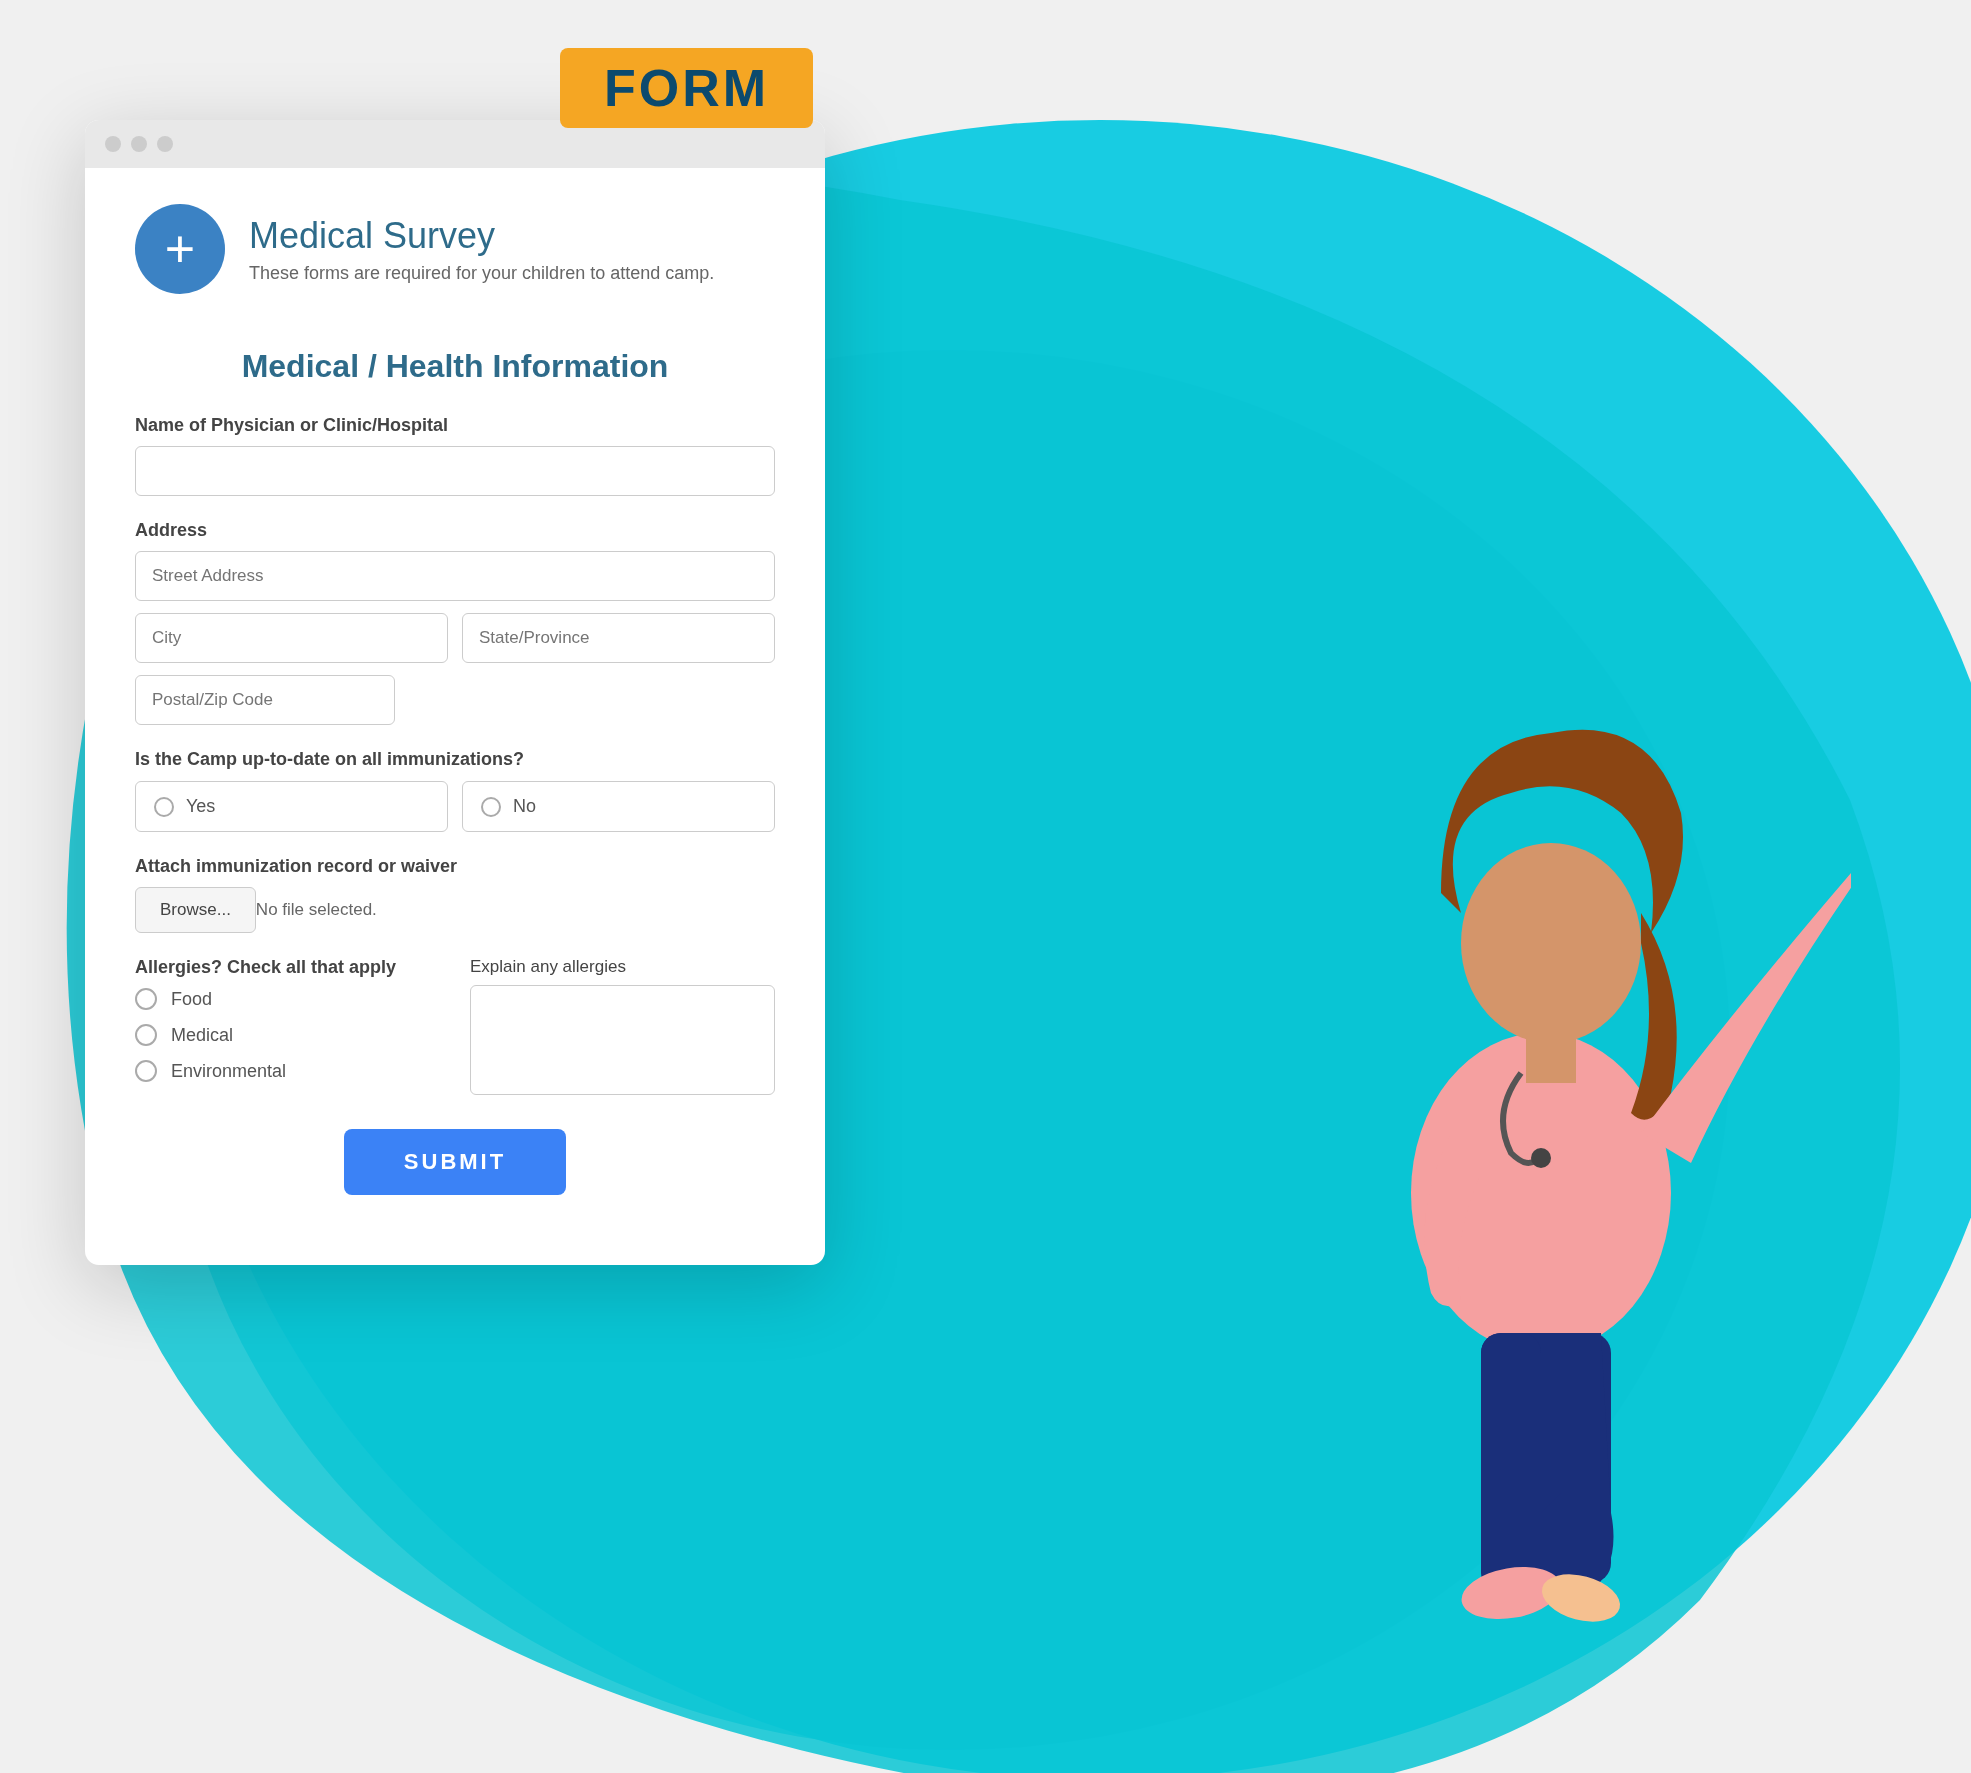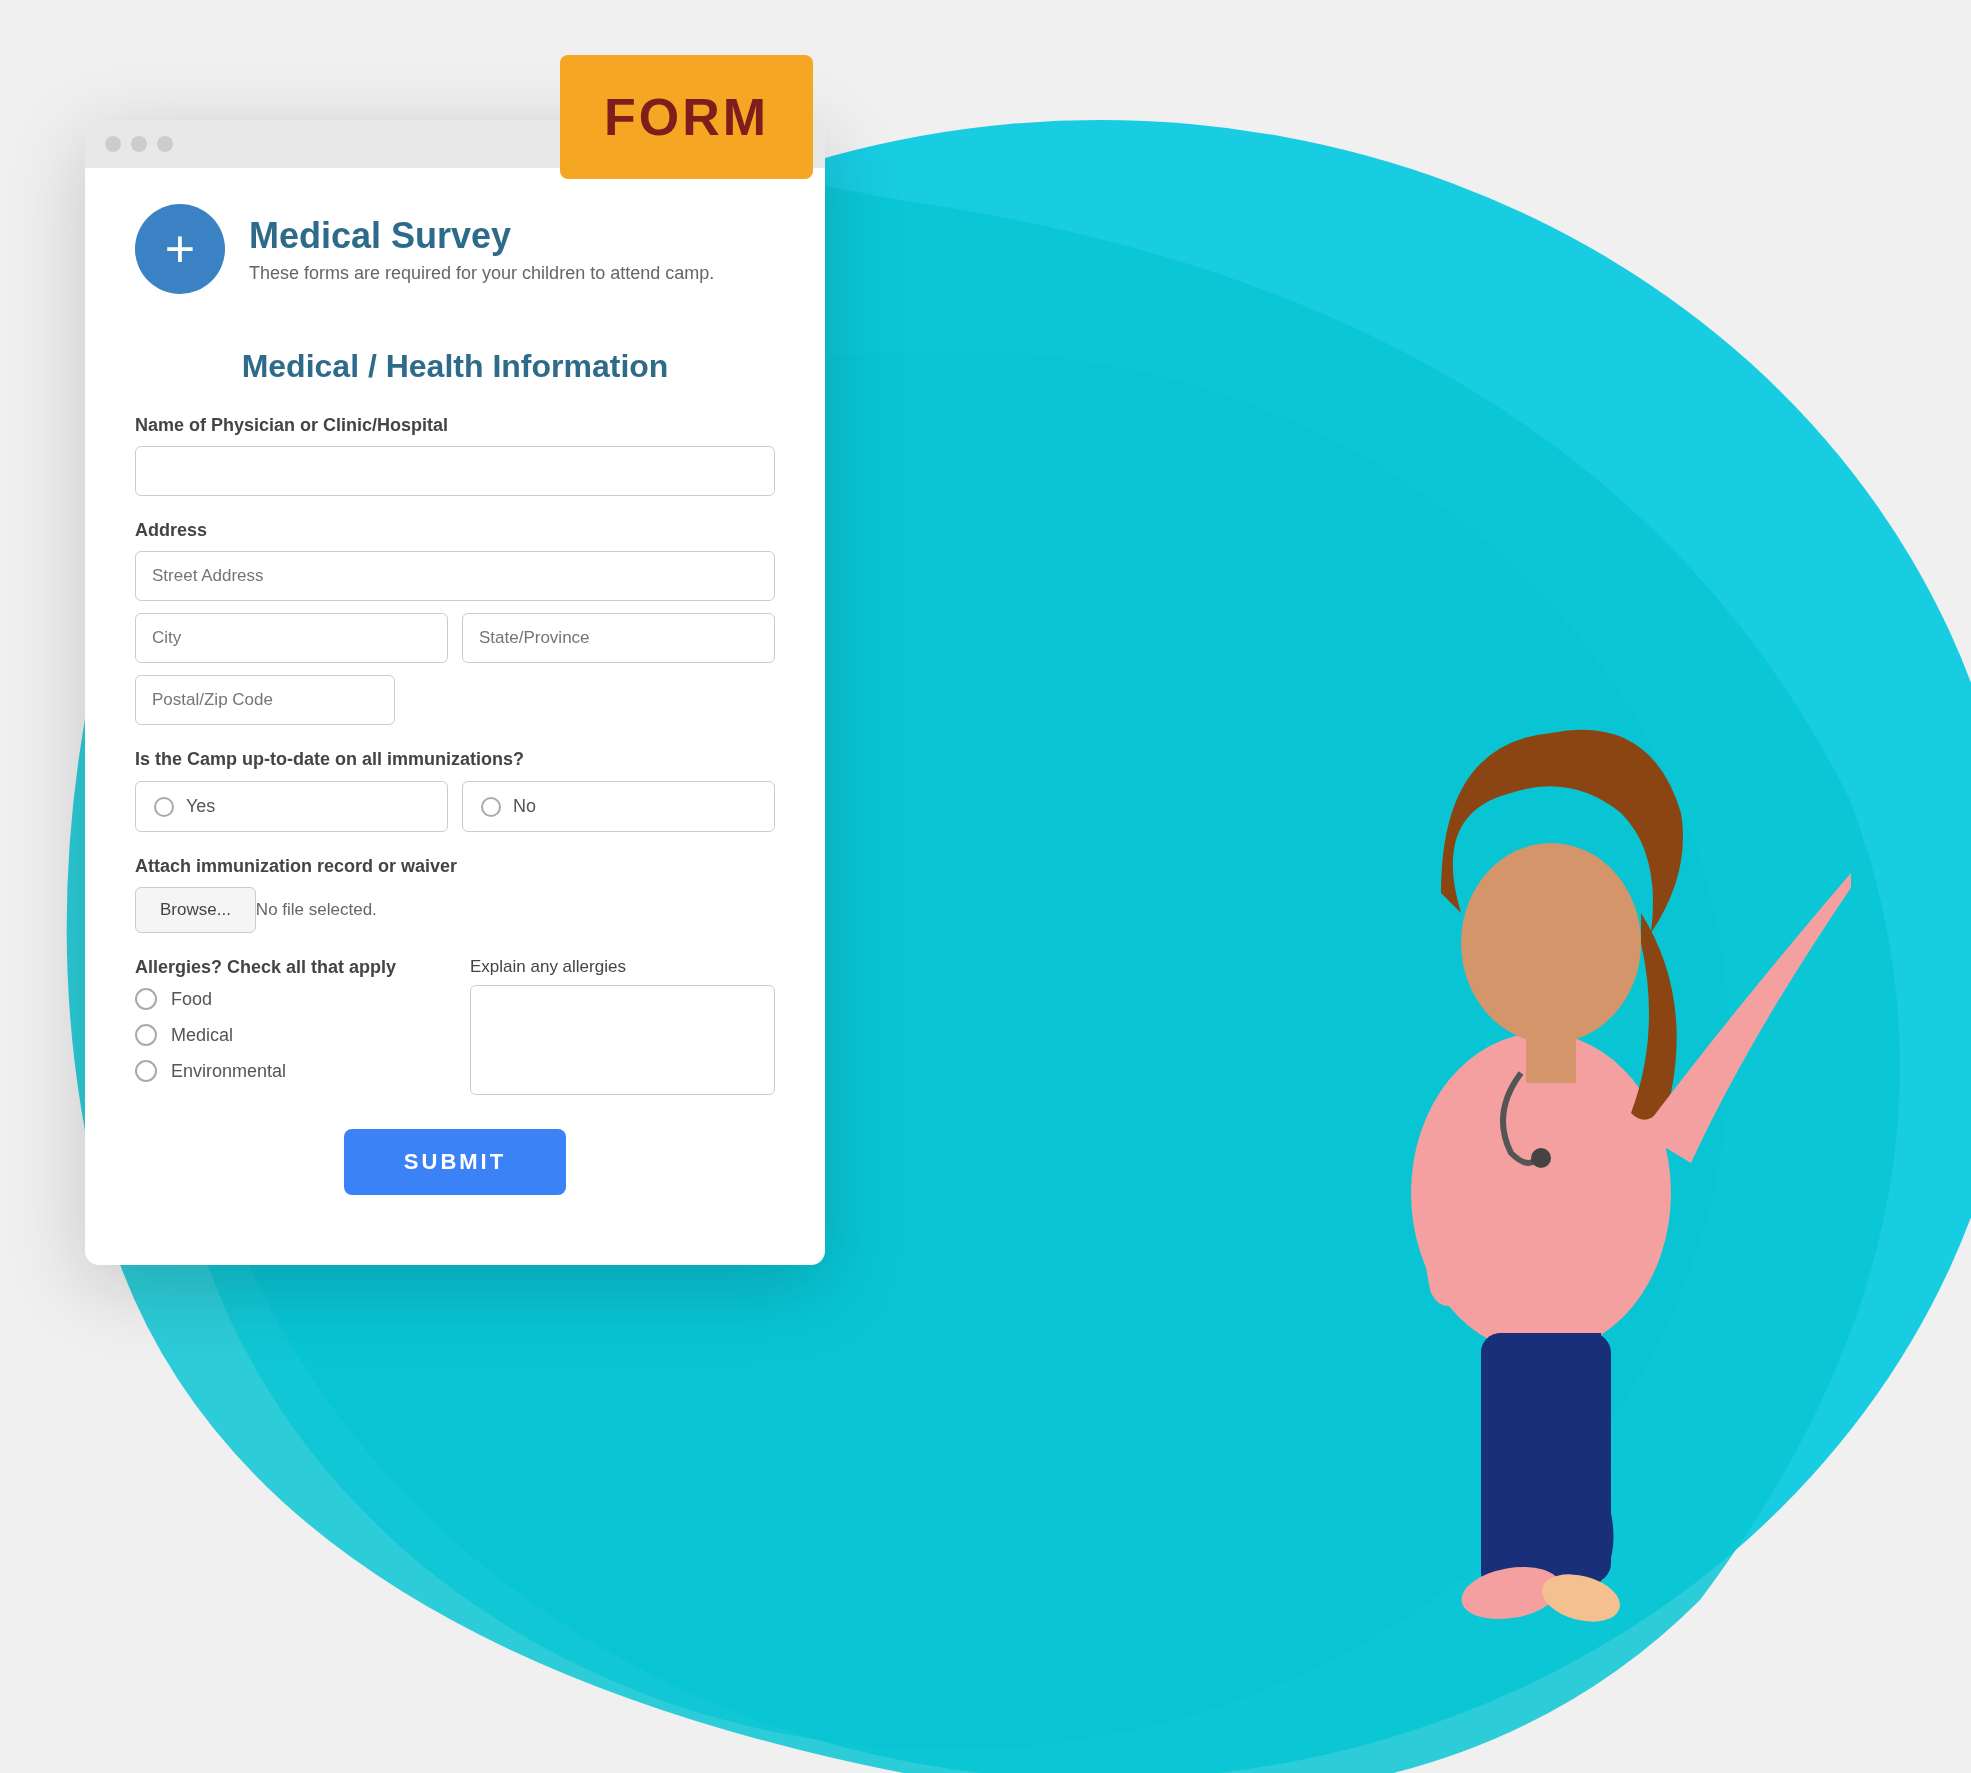--- a/index.html
+++ b/index.html
@@ -9,27 +9,27 @@
       height: 1773px;
       background: #f0f0f0;
       font-family: 'Helvetica Neue', Arial, sans-serif;
       overflow: hidden;
       position: relative;
     }
 
     
     .form-badge {
       position: absolute;
-      top: 55px;
+      top: 48px;
       left: 560px;
       background: #f5a623;
-      color: #7f1d1d;
+      color: #0c4a6e;
       font-size: 52px;
       font-weight: 900;
-      padding: 32px 44px;
+      padding: 10px 44px;
       border-radius: 8px;
       z-index: 10;
       letter-spacing: 3px;
     }
 
     
     .browser-card {
       position: absolute;
       top: 120px;
       left: 85px;
@@ -79,21 +79,21 @@
 
     .plus-icon {
       color: #fff;
       font-size: 52px;
       font-weight: 300;
       line-height: 1;
     }
 
     .form-title-block h1 {
       font-size: 36px;
-      font-weight: 700;
+      font-weight: 400;
       color: #2e6b8a;
       margin-bottom: 6px;
     }
 
     .form-title-block p {
       font-size: 18px;
       color: #666;
     }
 
     

